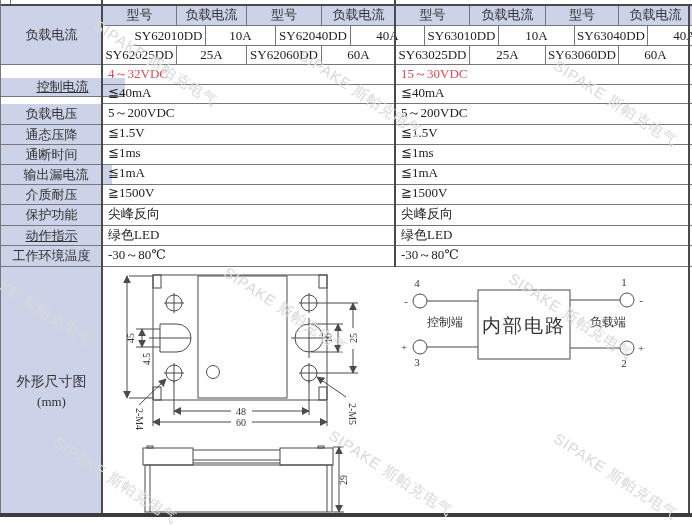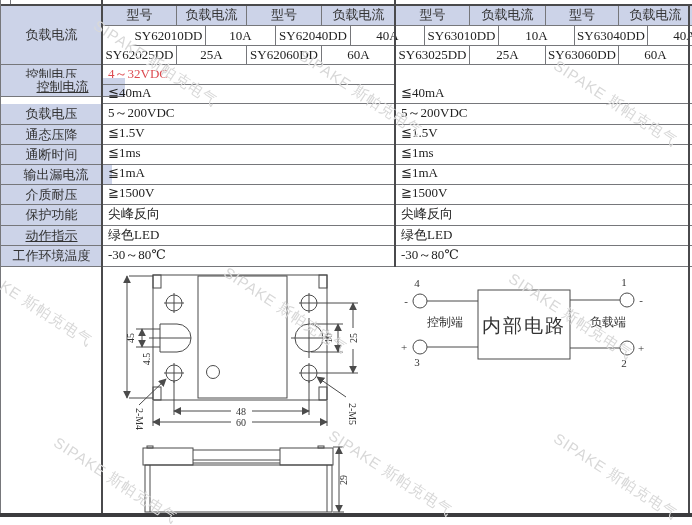--- a/index.html
+++ b/index.html
@@ -27,23 +27,20 @@
 <body>
 
 <div id="page">
 
   <div class="vline" style="left:10px;top:0;width:1px;height:5px;background:#76777b;"></div>
 
   <div class="cell lbl" style="left:0;top:5px;width:103px;height:60px;">
     <span>负载电流</span>
   </div>
 
-  <div class="cell lbl" style="left:0;top:65px;width:103px;height:20px;">
-      <span>控制电压</span>
-    </div>
   <div class="cell lbl" style="left:0;top:78px;width:125px;height:19px;text-decoration:underline;">
       <span>控制电流</span>
     </div>
   <div class="cell lbl" style="left:0;top:104px;width:103px;height:21px;">
       <span>负载电压</span>
     </div>
   <div class="cell lbl" style="left:0;top:125px;width:103px;height:20px;">
       <span>通态压降</span>
     </div>
   <div class="cell lbl" style="left:0;top:145px;width:103px;height:20px;">
@@ -58,20 +55,24 @@
   <div class="cell lbl" style="left:0;top:205px;width:103px;height:21px;">
       <span>保护功能</span>
     </div>
   <div class="cell lbl" style="left:0;top:226px;width:103px;height:20px;text-decoration:underline;">
       <span>动作指示</span>
     </div>
   <div class="cell lbl" style="left:0;top:246px;width:103px;height:21px;">
       <span>工作环境温度</span>
     </div>
 
+  <div class="cell lbl dimlbl" style="left:0;top:267px;width:103px;height:250px;border-bottom:none;">
+    <span>外形尺寸图</span>
+    <span style="font-size:13px;">(mm)</span>
+  </div>
 
   <div class="mrow" style="top:5px;height:21px;">
     <div class="mcell hdr" style="width:74px;">
         <span>型号</span>
       </div>
     <div class="mcell hdr" style="width:70px;">
         <span>负载电流</span>
       </div>
     <div class="mcell hdr" style="width:75px;">
         <span>型号</span>
@@ -142,20 +143,23 @@
     <div class="mcell" style="width:73px;">
         <span>SY63060DD</span>
       </div>
     <div class="mcell" style="width:73px;">
         <span>60A</span>
       </div>
   </div>
 
   <div class="cell val red" style="left:103px;top:65px;width:293px;height:20px;">
       <span>4～32VDC</span>
+    </div>
+  <div class="cell val red" style="left:396px;top:65px;width:296px;height:20px;">
+      <span>15～30VDC</span>
     </div>
 
   <div class="cell val" style="left:103px;top:85px;width:293px;height:19px;">
       <span>≦40mA</span>
     </div>
   <div class="cell val" style="left:396px;top:85px;width:296px;height:19px;">
       <span>≦40mA</span>
     </div>
 
   <div class="cell val" style="left:103px;top:104px;width:293px;height:21px;">

